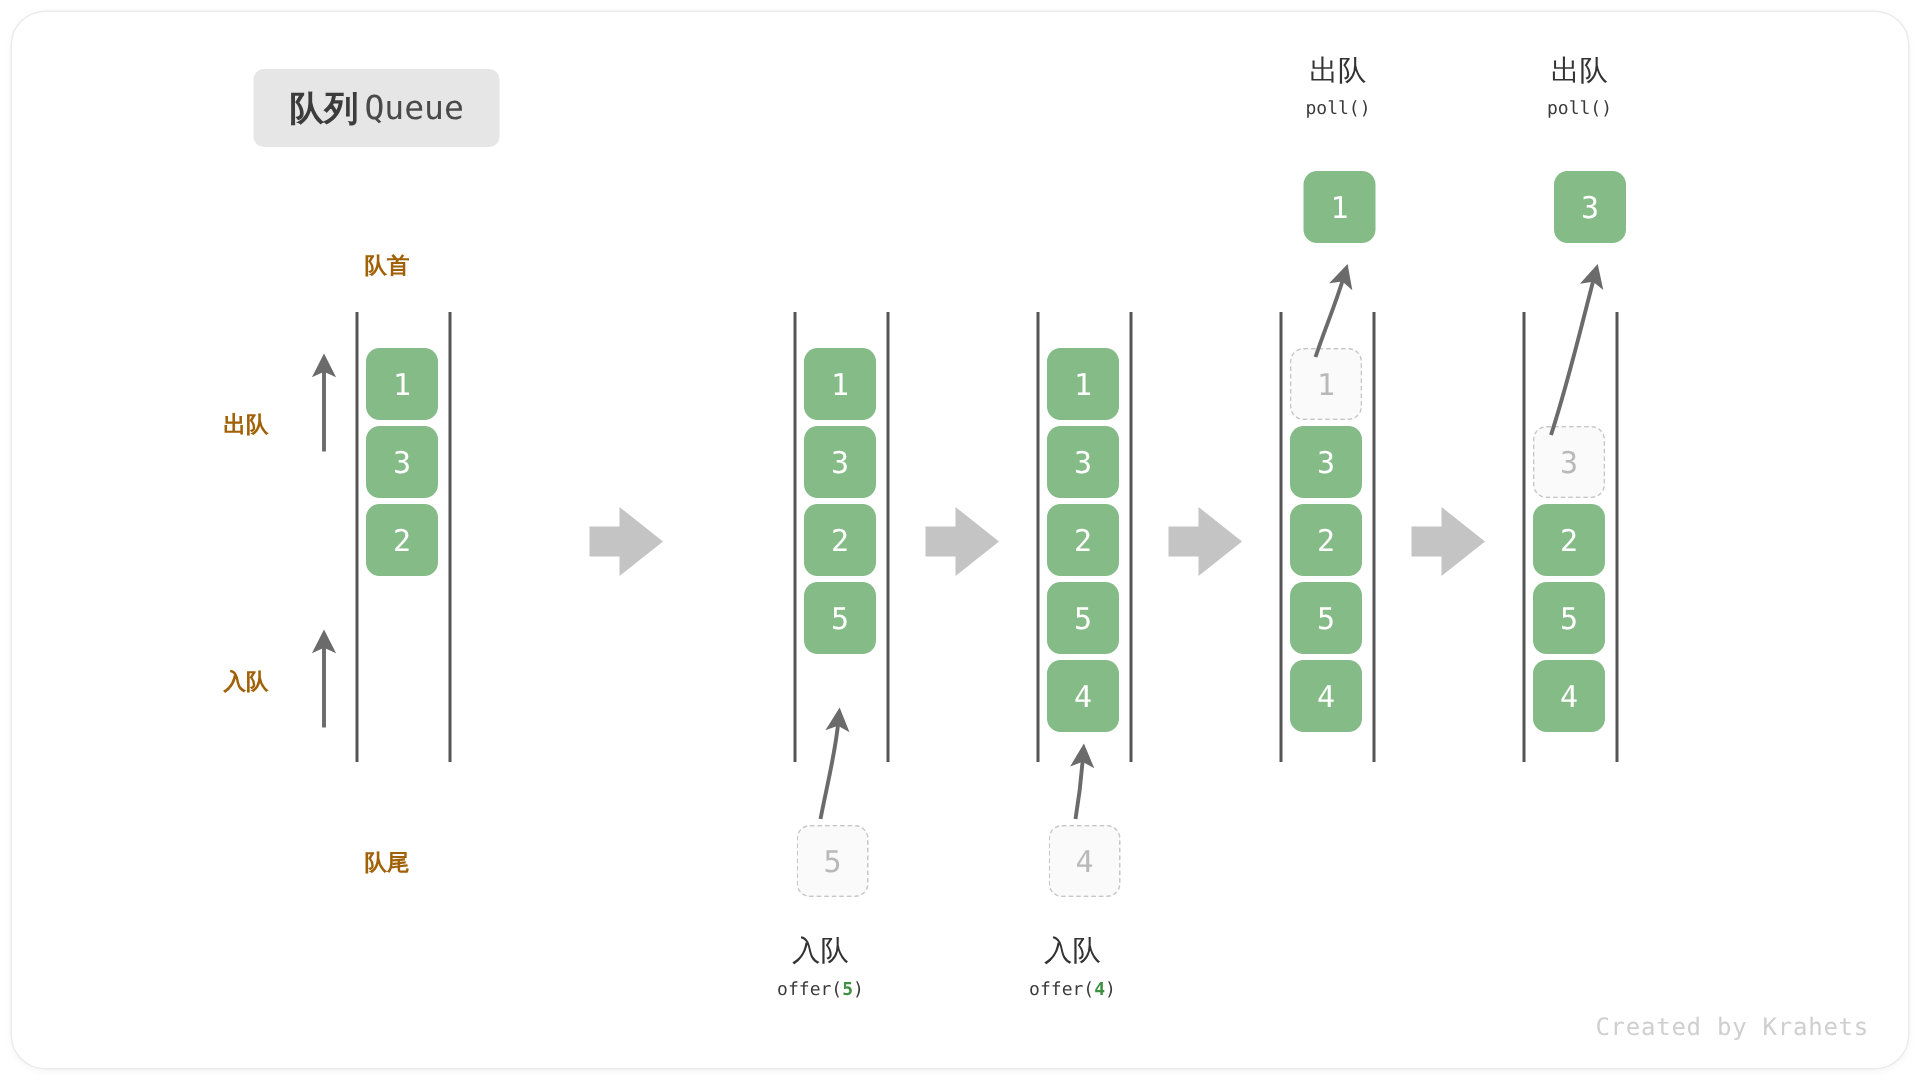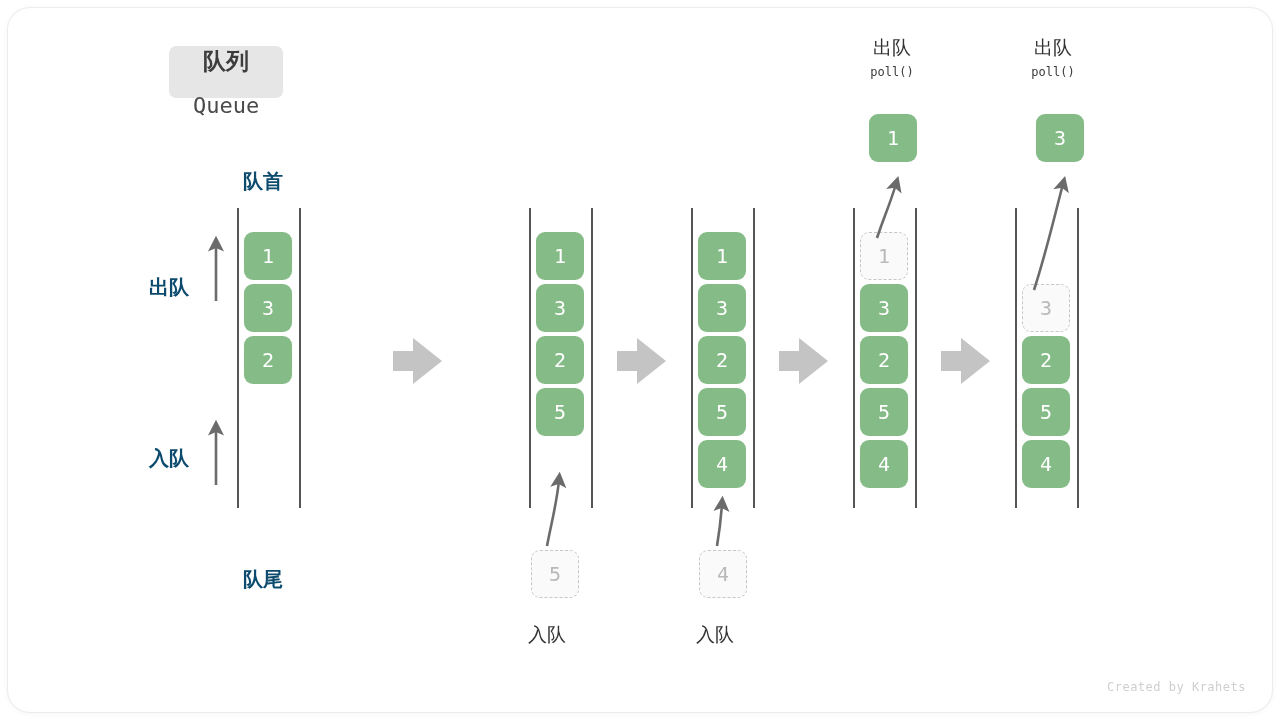--- a/index.html
+++ b/index.html
@@ -35,42 +35,41 @@
   .title-badge {
     position: absolute;
     left: 161px;
     top: 38px;
     height: 52px;
     padding: 0 24px;
     background: #e6e6e6;
     border-radius: 7px;
     display: flex;
     align-items: center;
-    gap: 16px;
-    white-space: nowrap;
-    flex-direction: column;
+    gap: 4px;
+    white-space: nowrap;
   }
   .title-cn {
     font-size: 23px;
     font-weight: bold;
     color: #3c3c3c;
     font-family: "Liberation Sans", "DejaVu Sans", sans-serif;
   }
   .title-en {
     font-size: 22px;
     color: #4a4a4a;
     font-family: "DejaVu Sans Mono", "Liberation Mono", monospace;
   }
 
   
   .lbl-cn-bold {
     position: absolute;
-    font-size: 20px;
+    font-size: 15px;
     font-weight: bold;
-    color: #0c4a6e;
+    color: #a16207;
     white-space: nowrap;
   }
   .op-label {
     position: absolute;
     text-align: center;
     white-space: nowrap;
     line-height: 1.5;
   }
   .op-label .cn {
     display: block;
@@ -121,21 +120,21 @@
     width: 1264px;
     height: 704px;
     pointer-events: none;
   }
 
   
   .watermark {
     position: absolute;
     right: 26px;
     bottom: 18px;
-    font-size: 12px;
+    font-size: 16px;
     color: #cfcfcf;
     font-family: "DejaVu Sans Mono", "Liberation Mono", monospace;
     letter-spacing: 0.5px;
     white-space: nowrap;
   }
 </style>
 </head>
 <body>
 
 <div class="card">
@@ -155,23 +154,25 @@
     <span class="cn">出队</span>
     <span class="code"><span>poll(</span><span class="num"></span><span>)</span></span>
   </div>
   <div class="op-label" style="left:950px; top:26px; width:190px;">
     <span class="cn">出队</span>
     <span class="code"><span>poll(</span><span class="num"></span><span>)</span></span>
   </div>
 
   <div class="op-label" style="left:444px; top:613px; width:190px;">
     <span class="cn">入队</span>
+    <span class="code"><span>offer(</span><span class="num">5</span><span>)</span></span>
   </div>
   <div class="op-label" style="left:612px; top:613px; width:190px;">
     <span class="cn">入队</span>
+    <span class="code"><span>offer(</span><span class="num">4</span><span>)</span></span>
   </div>
 
   <div class="box" style="left:861px; top:106px;">1</div>
   <div class="box" style="left:1028px; top:106px;">3</div>
 
   <div class="box ghost" style="left:523px; top:542px;">5</div>
   <div class="box ghost" style="left:691px; top:542px;">4</div>
 
   <div>
     <div class="rail" style="left:229px; top:200px; height:300px;"></div>

